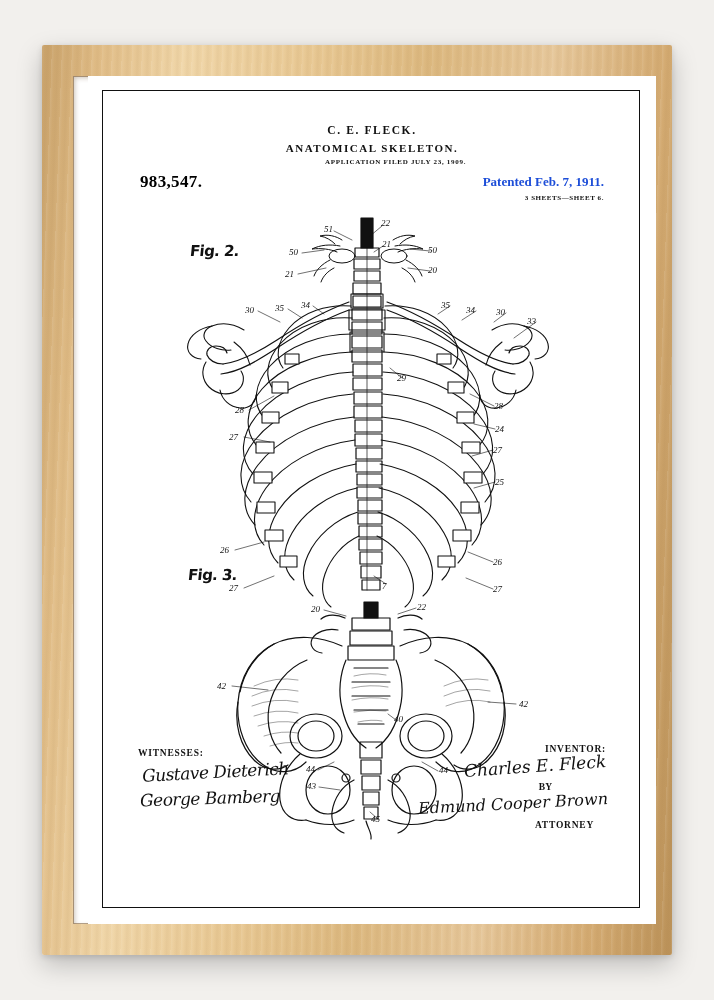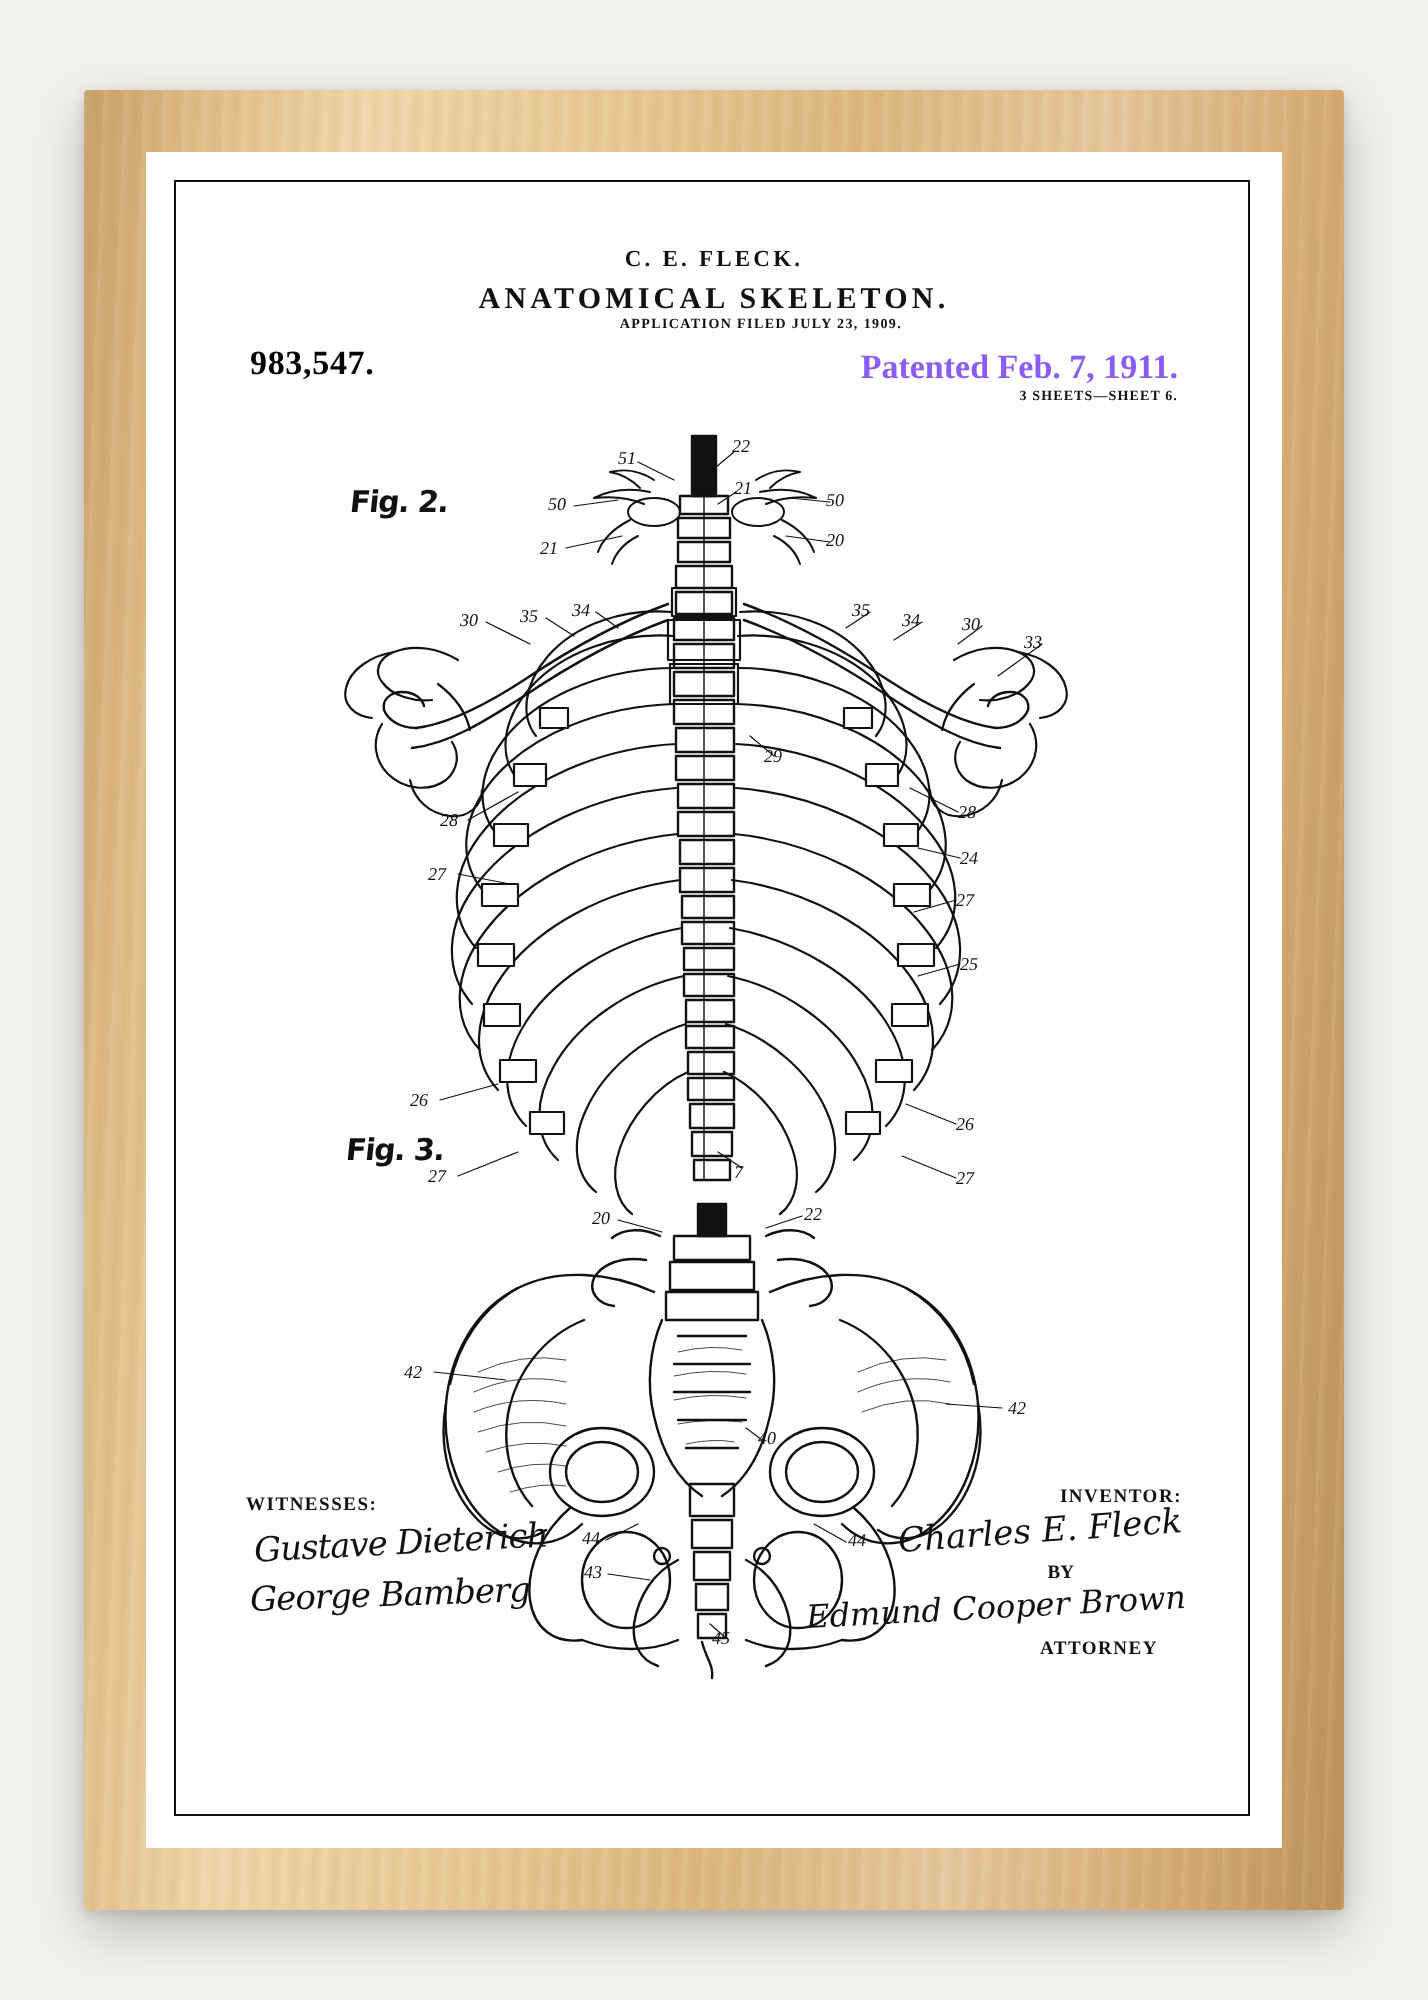--- a/index.html
+++ b/index.html
@@ -64,21 +64,21 @@
     height: 848px;
     box-shadow:
       inset 0 0 0 1px rgba(120,85,45,0.55),
       inset 2px 2px 5px rgba(90,60,25,0.30);
     background: #ffffff;
   }
 
   
   #mat {
     position: absolute;
-    left: 73px;
+    left: 88px;
     top: 76px;
     width: 568px;
     height: 610px;
     background: #ffffff;
   }
   #sheet {
     position: absolute;
     left: 0; top: 0;
     width: 568px;
     height: 848px;
@@ -105,21 +105,21 @@
   #hdr-name {
     left: 0; right: 0;
     top: 48px;
     font-size: 11.5px;
     font-weight: bold;
     letter-spacing: 0.14em;
   }
   #hdr-title {
     left: 0; right: 0;
     top: 66px;
-    font-size: 15px;
+    font-size: 11px;
     font-weight: bold;
     letter-spacing: 0.14em;
   }
   #hdr-filed {
     left: 0; right: 0;
     top: 82px;
     font-size: 7px;
     font-weight: bold;
     letter-spacing: 0.10em;
     padding-left: 47px;
@@ -130,23 +130,23 @@
     top: 96px;
     font-size: 17px;
     font-weight: bold;
     letter-spacing: 0.02em;
     color: #000000;
   }
   #patented-date {
     position: absolute;
     right: 52px;
     top: 98px;
-    font-size: 17px;
-    font-weight: bold;
-    color: #8b5cf6;
+    font-size: 13px;
+    font-weight: bold;
+    color: #1d4ed8;
     text-align: right;
   }
   #sheet-count {
     position: absolute;
     right: 52px;
     top: 118px;
     font-size: 7px;
     font-weight: bold;
     letter-spacing: 0.08em;
     color: #111;

